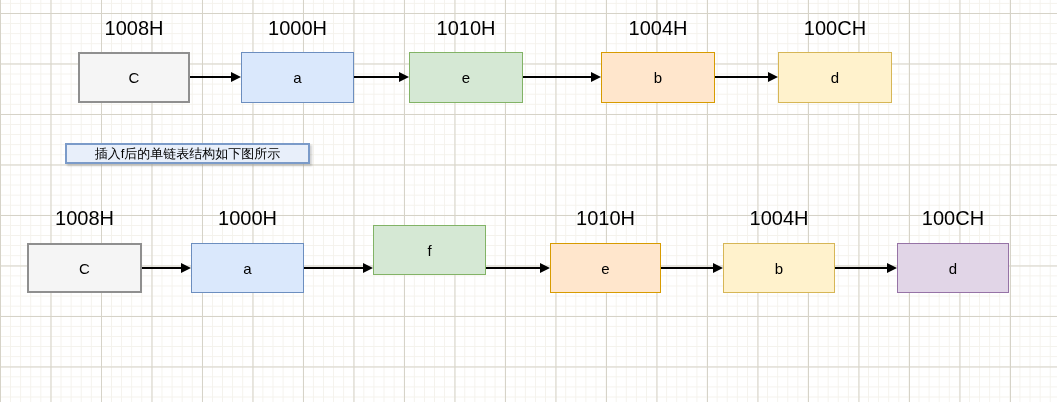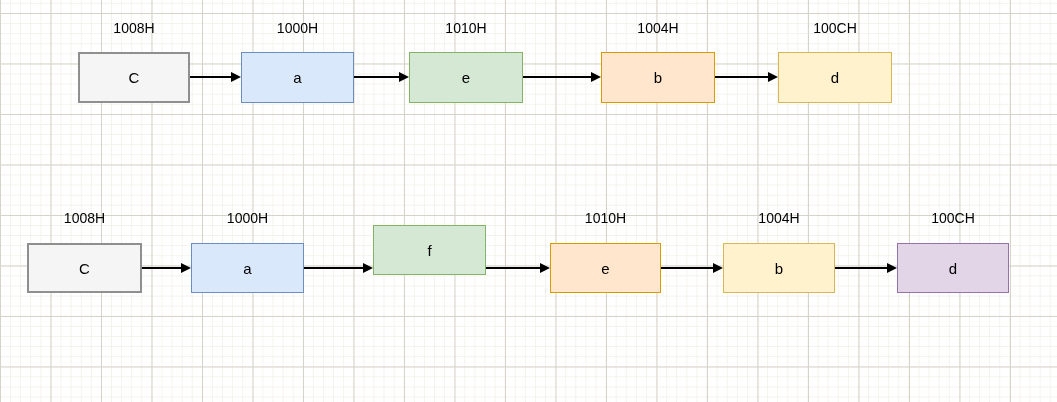--- a/index.html
+++ b/index.html
@@ -14,21 +14,21 @@
       linear-gradient(90deg,#f4f2ec 1px,transparent 1px),
       linear-gradient(#f4f2ec 1px,transparent 1px);
     background-size:50.5px 50.5px,50.5px 50.5px,10.1px 10.1px,10.1px 10.1px;
     background-position:0 0,0 13px,0 0,0 2.9px;
     font-family:"Liberation Sans","DejaVu Sans",sans-serif;
     color:#000;
   }
   .node{position:absolute;}
   .node .addr{
     height:18px;line-height:18px;
-    font-size:14px;text-align:center;white-space:nowrap;
+    font-size:20px;text-align:center;white-space:nowrap;
   }
   .node .box{
     box-sizing:border-box;
     border:1.5px solid #000;
     display:flex;align-items:center;justify-content:center;
     font-size:15px;
   }
   .r1 .box{margin-top:15px;height:51px;}
   .r2 .box{margin-top:16px;height:50px;}
   .box[data-color="gray"]{border-width:2px;}
@@ -84,20 +84,23 @@
     <div class="box" data-color="yellow" style="background-color: rgb(255, 242, 204); border-color: rgb(214, 182, 86);">
       <span>d</span>
     </div>
   </div>
 
   <div class="arrow" style="left:190px;top:76px;width:41px"></div>
   <div class="arrow" style="left:354px;top:76px;width:45px"></div>
   <div class="arrow" style="left:523px;top:76px;width:68px"></div>
   <div class="arrow" style="left:715px;top:76px;width:53px"></div>
 
+  <div class="caption" data-color="caption" style="background-color: rgb(232, 239, 250); border-color: rgb(123, 155, 201);">
+    <span>插入f后的单链表结构如下图所示</span>
+  </div>
 
   <div class="node r2" style="left:27px;width:115px;top:209px">
     <div class="addr">1008H</div>
     <div class="box" data-color="gray" style="background-color: rgb(245, 245, 245); border-color: rgb(143, 143, 143);">
       <span>C</span>
     </div>
   </div>
   <div class="node r2" style="left:191px;width:113px;top:209px">
     <div class="addr">1000H</div>
     <div class="box" data-color="blue" style="background-color: rgb(218, 232, 252); border-color: rgb(108, 142, 191);">

